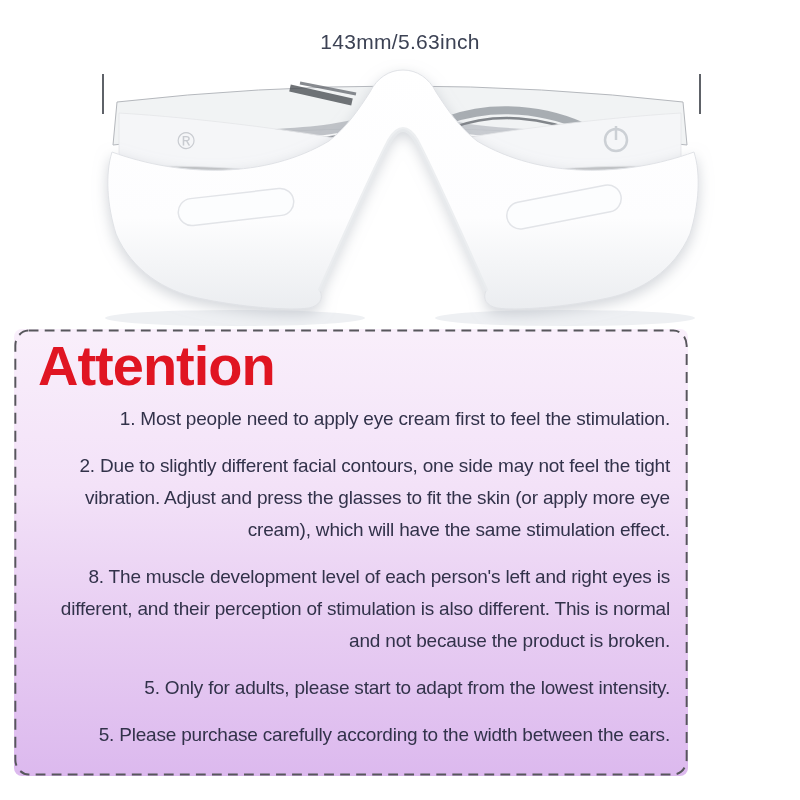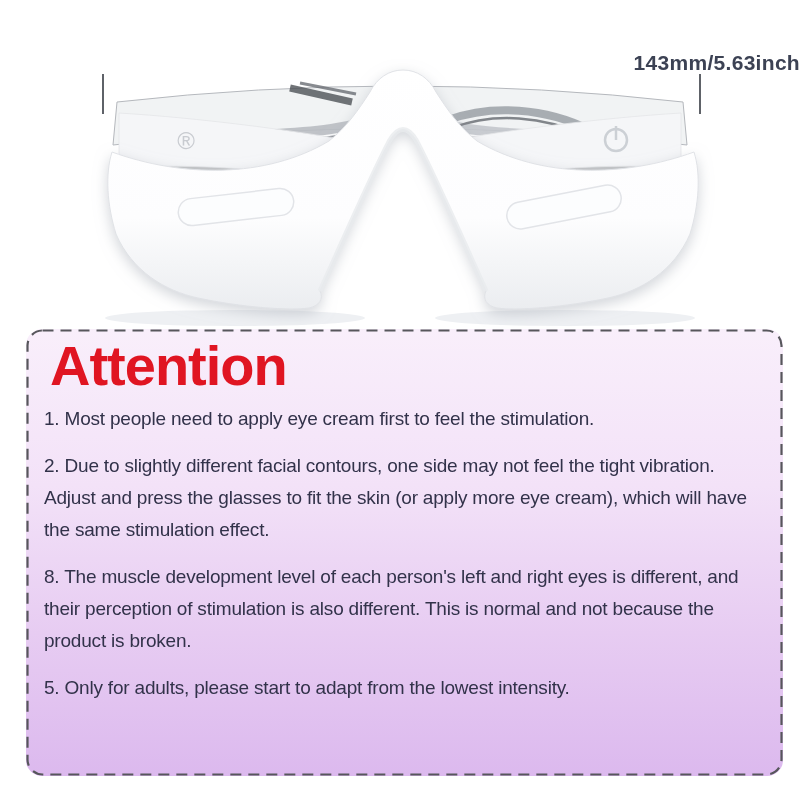--- a/index.html
+++ b/index.html
@@ -12,49 +12,50 @@
   }
   *{box-sizing:border-box;margin:0;padding:0;}
   html,body{width:800px;height:800px;overflow:hidden;background:#ffffff;}
   body{font-family:"Liberation Sans","DejaVu Sans",sans-serif;}
   .page{position:relative;width:800px;height:800px;background:#ffffff;}
 
   
   .product-area{position:relative;width:800px;height:329px;}
   .measure-label{
     position:absolute;top:30px;left:0;width:100%;
-    text-align:right;font-size:21px;font-weight:bold;
-    color:var(--measure-text,#3c4254);letter-spacing:.3px;margin-top:21px;
+    text-align:center;font-size:21px;font-weight:normal;
+    color:var(--measure-text,#3c4254);letter-spacing:.3px;
   }
   .device-svg{position:absolute;top:0;left:0;}
 
   
   .attention-box{
-    position:absolute;top:329px;left:26px;
-    width:757px;height:447px;
-    border-radius:16px;
+    position:absolute;top:329px;left:14px;
+    width:674px;height:447px;
+    border-radius:8px;
     background:linear-gradient(180deg,
       var(--box-bg-top,#f9effb) 0%,
       #f3e2f8 35%,
       #e7ccf2 68%,
       var(--box-bg-bottom,#dcb9ee) 100%);
     overflow:hidden;
   }
   .border-svg{position:absolute;top:0;left:0;width:100%;height:100%;pointer-events:none;}
   .box-content{position:relative;padding:8px 18px 18px 18px;}
   .box-content h1{
     font-size:56px;line-height:58px;font-weight:bold;
     color:var(--accent-red,#e01522);
     margin:0 0 8px 6px;letter-spacing:-1px;
   }
   .box-content p{
     font-size:19px;line-height:32px;
     letter-spacing:-0.2px;
     color:var(--body-text,#32324a);
     margin:0 0 15px 0;
+    text-align:right;
   }
   .box-content p:last-child{margin-bottom:0;}
 </style>
 </head>
 <body>
 
 <div class="page">
 
   <div class="product-area">
     <div class="measure-label">143mm/5.63inch</div>
@@ -135,16 +136,17 @@
   <div class="attention-box">
     <svg class="border-svg" viewBox="0 0 757 447" preserveAspectRatio="none">
       <rect x="1.5" y="1.5" width="754" height="444" rx="15" ry="15" fill="none" stroke="#57575c" stroke-width="2.2" stroke-dasharray="11 7"></rect>
     </svg>
     <div class="box-content">
       <h1>Attention</h1>
       <p>1. Most people need to apply eye cream first to feel the stimulation.</p>
       <p>2. Due to slightly different facial contours, one side may not feel the tight vibration. Adjust and press the glasses to fit the skin (or apply more eye cream), which will have the same stimulation effect.</p>
       <p>8. The muscle development level of each person's left and right eyes is different, and their perception of stimulation is also different. This is normal and not because the product is broken.</p>
       <p>5. Only for adults, please start to adapt from the lowest intensity.</p>
+      <p>5. Please purchase carefully according to the width between the ears.</p>
     </div>
   </div>
 
 </div>
 
 </body></html>

